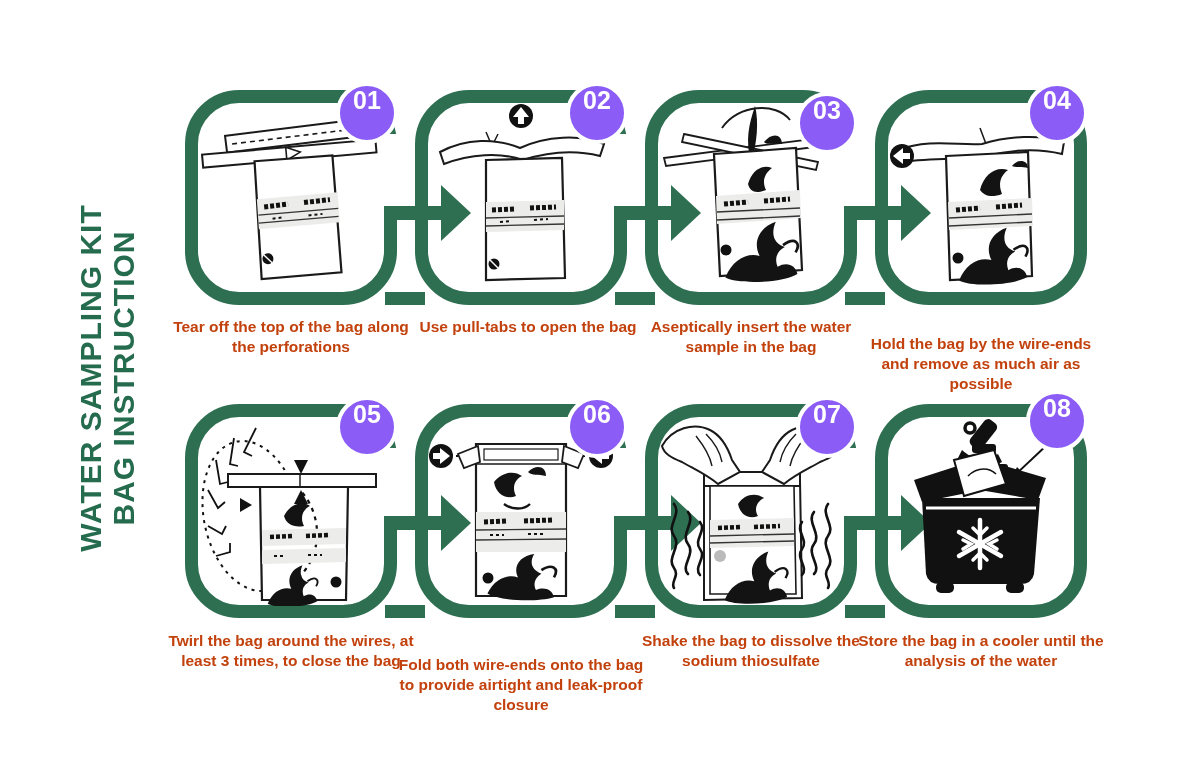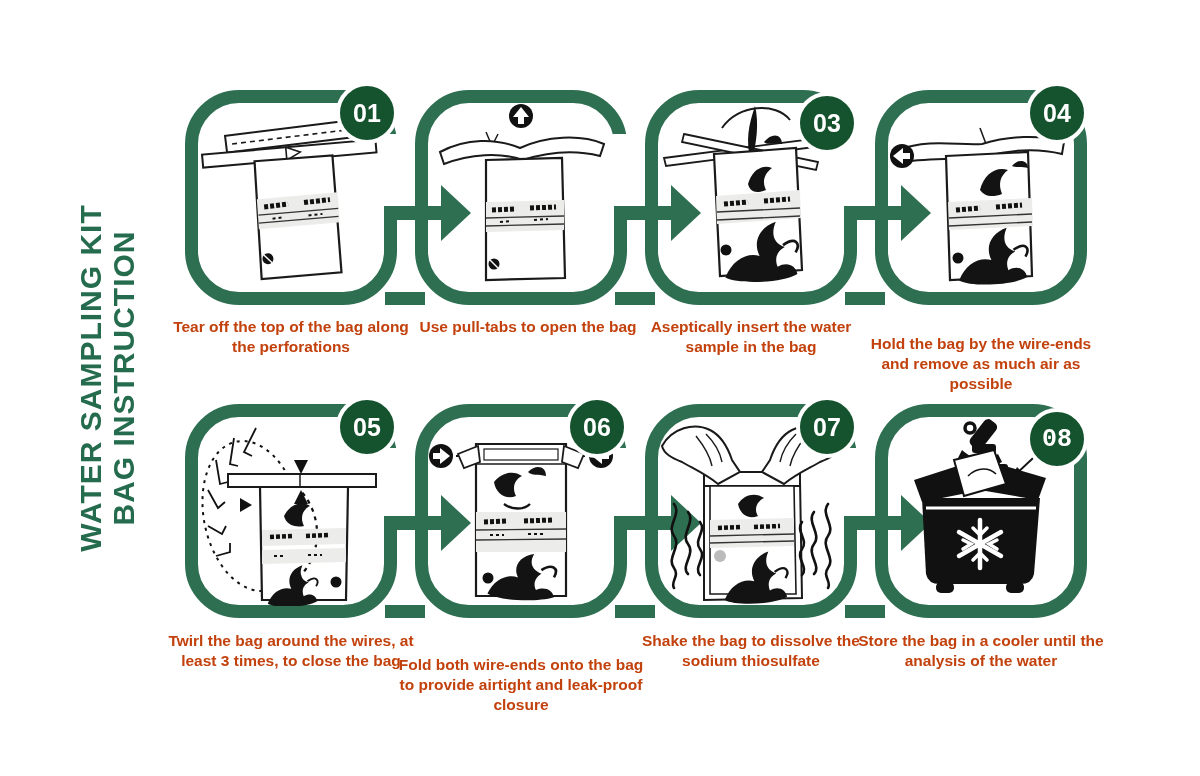--- a/index.html
+++ b/index.html
@@ -16,23 +16,23 @@
   .row2{top:404px;height:214px;}
   
   .patch{position:absolute;width:15px;background:#fff;z-index:2;}
   
   .shaft{position:absolute;height:14px;background:#2e6f52;z-index:2;}
   .arrowhead{position:absolute;width:0;height:0;border-top:28px solid transparent;
              border-bottom:28px solid transparent;border-left:30px solid #2e6f52;z-index:3;}
   
   .bridge{position:absolute;height:13px;background:#2e6f52;z-index:2;}
   
-  .badge{position:absolute;width:54px;height:54px;border-radius:50%;background:#14532d;
+  .badge{position:absolute;width:54px;height:54px;border-radius:50%;background:#8b5cf6;
          border:4px solid #fff;box-sizing:content-box;z-index:5;display:flex;
-         align-items:center;justify-content:center;color:#fff;font-weight:bold;font-size:25px;}
+         justify-content:center;color:#fff;font-weight:bold;font-size:25px;}
   
   .caption{position:absolute;width:250px;text-align:center;color:#c2410c;font-size:15.5px;
            line-height:20px;font-weight:bold;z-index:4;}
   
   .illus{position:absolute;width:186px;height:190px;z-index:3;}
 </style>
 </head>
 <body>
 
 <div class="canvas">
@@ -75,36 +75,39 @@
   <div class="bridge" style="left:385px;top:292px;width:40px;"></div>
   <div class="bridge" style="left:615px;top:292px;width:40px;"></div>
   <div class="bridge" style="left:845px;top:292px;width:40px;"></div>
   <div class="bridge" style="left:385px;top:605px;width:40px;"></div>
   <div class="bridge" style="left:615px;top:605px;width:40px;"></div>
   <div class="bridge" style="left:845px;top:605px;width:40px;"></div>
 
   <div class="badge" style="left:336px;top:82px;">
       <span>01</span>
     </div>
+  <div class="badge" style="left:566px;top:82px;">
+      <span>02</span>
+    </div>
   <div class="badge" style="left:796px;top:92px;">
       <span>03</span>
     </div>
   <div class="badge" style="left:1026px;top:82px;">
       <span>04</span>
     </div>
   <div class="badge" style="left:336px;top:396px;">
       <span>05</span>
     </div>
   <div class="badge" style="left:566px;top:396px;">
       <span>06</span>
     </div>
   <div class="badge" style="left:796px;top:396px;">
       <span>07</span>
     </div>
-  <div class="badge" style="left:1026px;top:408px;font-family:Liberation Mono, monospace;">
+  <div class="badge" style="left:1026px;top:390px;">
       <span>08</span>
     </div>
 
   <div class="caption" style="left:166px;top:317px;">Tear off the top of the bag along the perforations</div>
   <div class="caption" style="left:403px;top:317px;">Use pull-tabs to open the bag</div>
   <div class="caption" style="left:626px;top:317px;">Aseptically insert the water sample in the bag</div>
   <div class="caption" style="left:856px;top:317px;margin-top:17px;">Hold the bag by the wire-ends and remove as much air as possible</div>
   <div class="caption" style="left:166px;top:631px;">Twirl the bag around the wires, at least 3 times, to close the bag</div>
   <div class="caption" style="left:396px;top:655px;">Fold both wire-ends onto the bag to provide airtight and leak-proof closure</div>
   <div class="caption" style="left:626px;top:631px;">Shake the bag to dissolve the sodium thiosulfate</div>

